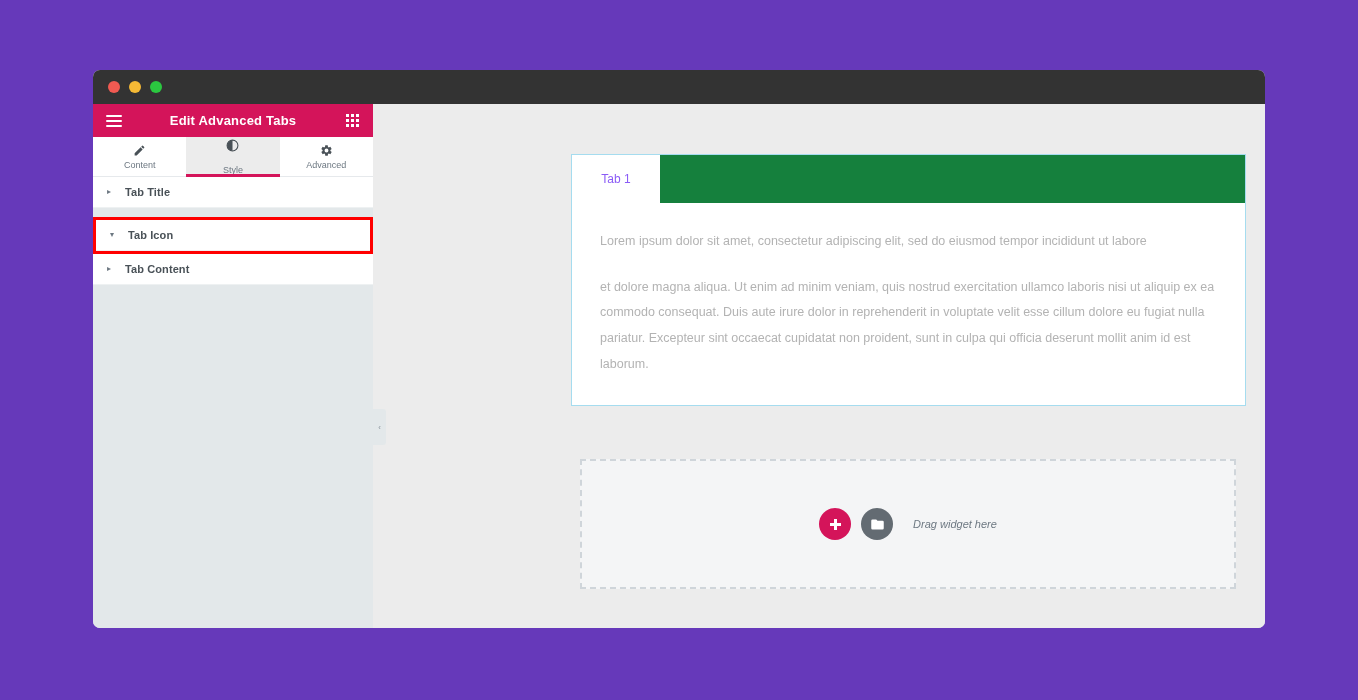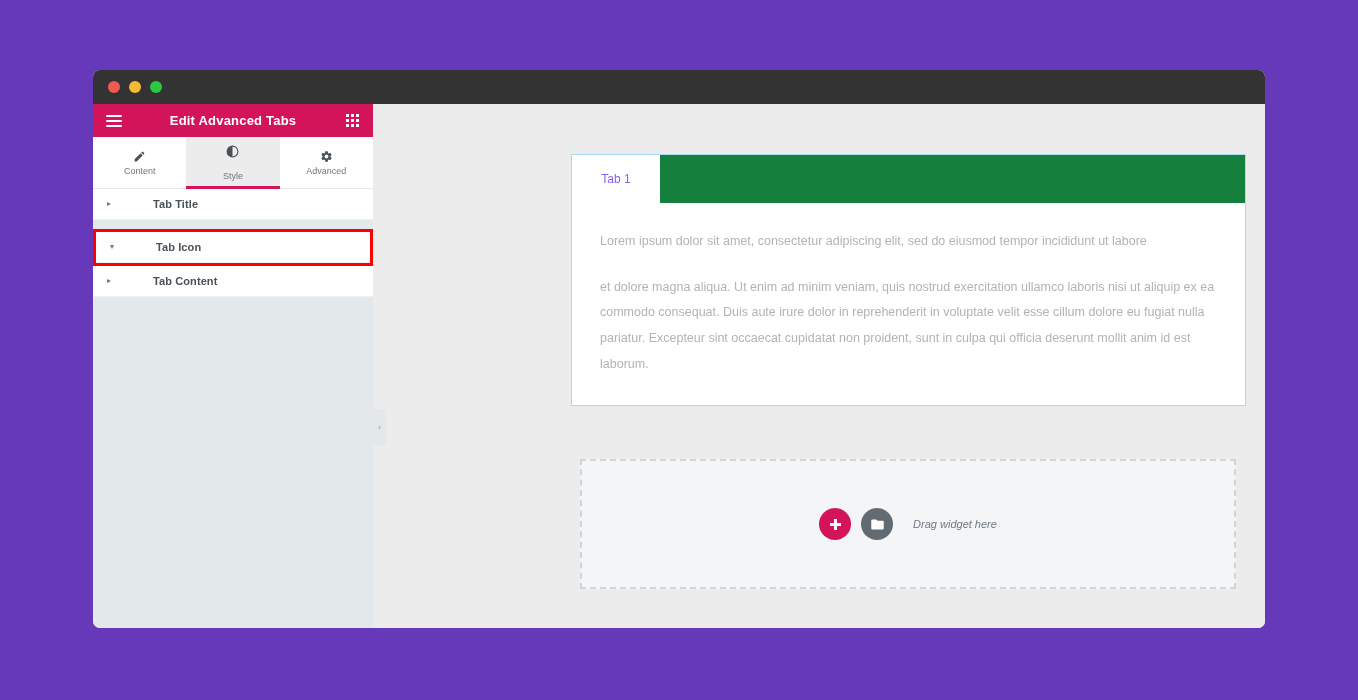--- a/index.html
+++ b/index.html
@@ -77,21 +77,21 @@
   .hamburger { display: flex; flex-direction: column; gap: 3px; width: 16px; }
   .hamburger span { display: block; height: 2px; background: #fff; border-radius: 1px; }
 
   .grid-icon { display: grid; grid-template-columns: repeat(3, 3px); grid-template-rows: repeat(3, 3px); gap: 2px; }
   .grid-icon i { background: #fff; display: block; width: 3px; height: 3px; }
 
   
   .panel-tabs {
     display: flex;
     background: #fff;
-    height: 52px;
+    height: 40px;
     border-bottom: 1px solid #e6e9ec;
   }
   .ptab {
     flex: 1;
     display: flex;
     flex-direction: column;
     align-items: center;
     justify-content: center;
     gap: 3px;
     cursor: pointer;
@@ -125,21 +125,20 @@
     font-size: 8px;
     color: #6d7882;
     width: 8px;
     line-height: 1;
   }
   .section-row .sec-label {
     font-size: 11px;
     font-weight: bold;
     color: #495157;
     letter-spacing: .1px;
-    margin-left: 28px;
   }
   .gap { height: 9px; background: #e3e8ea; }
 
   
   .highlight-group {
     border: 3px solid #ff0000;
     background: #fff;
   }
   .highlight-group .section-row { border-bottom: 1px solid #eef1f2; }
 

